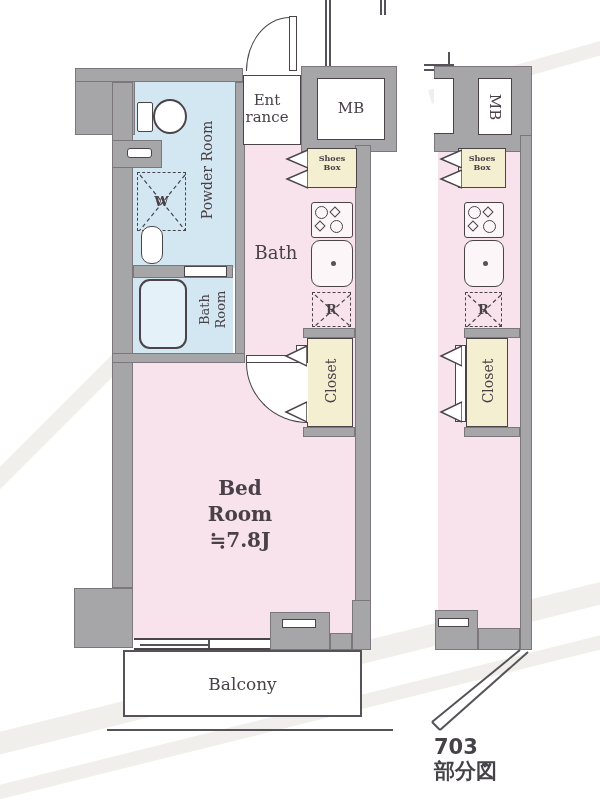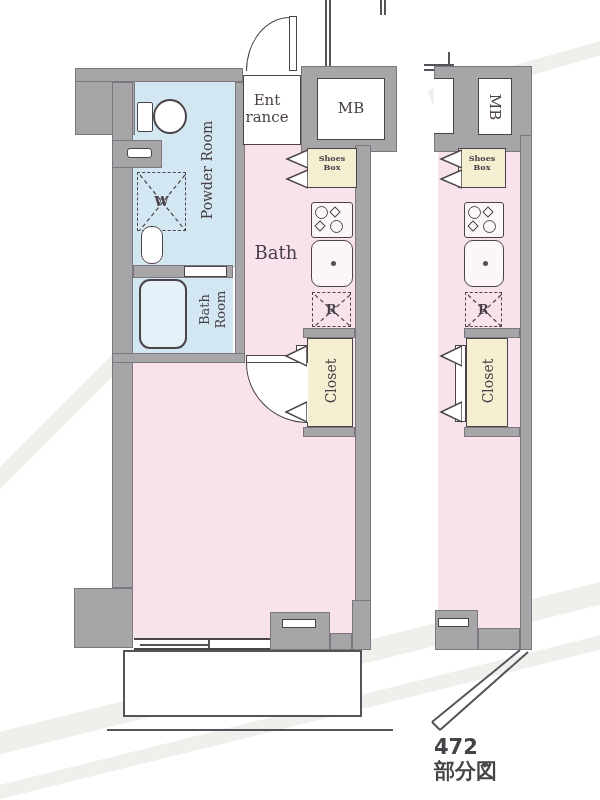--- a/index.html
+++ b/index.html
@@ -138,20 +138,26 @@
     <span>Shoes</span><br>
     <span>Box</span>
   </div>
   <div class="lbl" style="left:245px;top:243px;width:62px;font-size:18px;">Bath</div>
   <div class="vlbl" style="left:142px;top:162px;width:130px;font-size:14px;transform:rotate(-90deg);">Powder Room</div>
   <div class="vlbl" style="left:183px;top:294px;width:60px;font-size:13px;line-height:1.2;transform:rotate(-90deg);">
     <span>Bath</span><br>
     <span>Room</span>
   </div>
   <div class="vlbl" style="left:291px;top:373px;width:80px;font-size:14px;transform:rotate(-90deg);">Closet</div>
+  <div class="lbl" style="left:170px;top:475px;width:140px;font-size:20px;font-weight:600;line-height:1.3;">
+    <span>Bed</span><br>
+    <span>Room</span><br>
+    <span>≒7.8J</span>
+  </div>
+  <div class="lbl" style="left:123px;top:675px;width:239px;font-size:17px;">Balcony</div>
 
 
   <div class="line" style="left:424px;top:64px;width:30px;height:2px;"></div>
   <div class="line" style="left:424px;top:69px;width:30px;height:2px;"></div>
   <div class="line" style="left:448px;top:52px;width:2px;height:18px;"></div>
 
   <div class="floor pink" style="left:438px;top:148px;width:82px;height:492px;"></div>
   <div class="wall" style="left:434px;top:66px;width:98px;height:86px;"></div>
   <div class="abs" style="left:434px;top:78px;width:20px;height:56px;background:#fff;border:1.5px solid #4a4449;border-left:none;box-sizing:border-box;"></div>
   <div class="whitebox" style="left:478px;top:78px;width:34px;height:57px;"></div>
@@ -197,17 +203,17 @@
   </svg>
 
   <div class="vlbl" style="left:475px;top:98px;width:40px;font-size:15px;transform:rotate(90deg);">MB</div>
   <div class="lbl" style="left:459px;top:154px;width:46px;font-size:8px;font-weight:bold;">
     <span>Shoes</span><br>
     <span>Box</span>
   </div>
   <div class="vlbl" style="left:448px;top:373px;width:80px;font-size:14px;transform:rotate(-90deg);">Closet</div>
 
   <div class="cap" style="left:434px;top:735px;">
-    <span>472</span><br>
+    <span>703</span><br>
     <span>部分図</span>
   </div>
 
 </div>
 
 </body></html>

